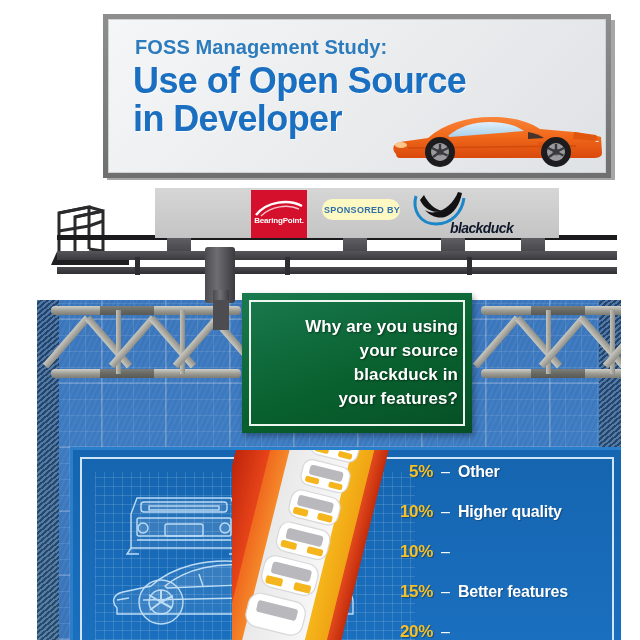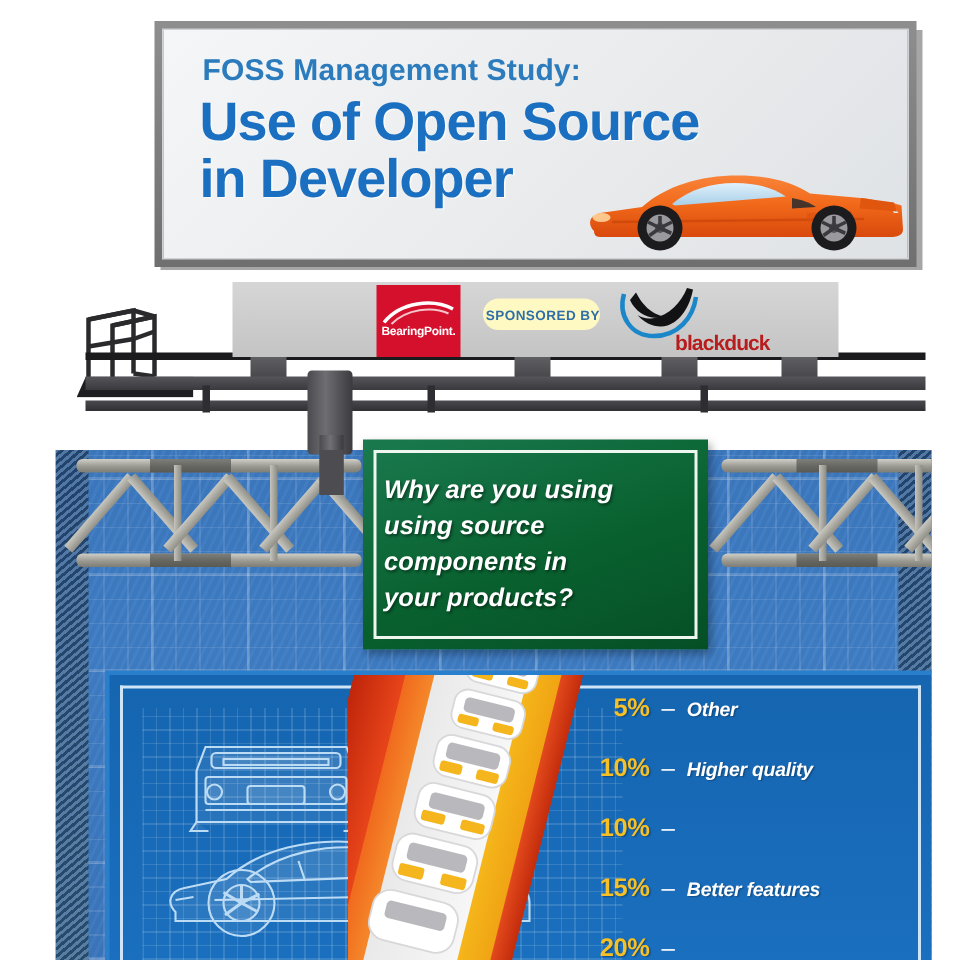--- a/index.html
+++ b/index.html
@@ -64,22 +64,22 @@
   .sp-bar{position:absolute;left:118px;top:188px;width:404px;height:50px;
     background:linear-gradient(180deg,#d6d6d6,#c4c4c4);}
   .sp-bp{position:absolute;left:214px;top:190px;width:56px;height:48px;background:#d5102c;}
   .sp-bp .arc{position:absolute;left:4px;top:9px;width:48px;height:18px;}
   .sp-bp .nm{position:absolute;left:0;right:0;top:26px;text-align:center;color:#fff;
     font-size:8px;font-weight:bold;letter-spacing:-.2px;}
   .sp-pill{position:absolute;left:285px;top:199px;width:78px;height:21px;background:#fef9c3;
     border-radius:11px;display:flex;align-items:center;justify-content:flex-end;}
   .sp-pill span{font-size:9px;font-weight:bold;color:#2f6fa8;letter-spacing:.3px;}
   .sp-bd{position:absolute;left:373px;top:190px;width:104px;height:48px;}
-  .sp-bd .bdtxt{position:absolute;left:40px;bottom:2px;font-size:14px;font-weight:bold;color:#b91c1c;
-    letter-spacing:-.6px;}
+  .sp-bd .bdtxt{position:absolute;left:40px;bottom:2px;font-size:14px;font-weight:bold;color:#0f172a;
+    letter-spacing:-.6px;font-style:italic;}
 
   
   .scaffold{position:absolute;left:0;top:195px;width:640px;height:110px;}
   .cat-beam{position:absolute;left:20px;top:56px;width:560px;height:9px;
     background:linear-gradient(180deg,#56565a,#3a3a3e);}
   .cat-beam2{position:absolute;left:20px;top:72px;width:560px;height:7px;
     background:linear-gradient(180deg,#4a4a4e,#303034);}
   .cat-deck{position:absolute;left:20px;top:40px;width:560px;height:5px;background:#1b1b1d;}
   .leg{position:absolute;top:36px;width:24px;height:22px;
     background:linear-gradient(180deg,#6a6a6e,#46464a);}
@@ -91,23 +91,23 @@
   .ladder{position:absolute;left:18px;top:10px;width:62px;height:52px;}
   .plat{position:absolute;left:14px;top:56px;width:78px;height:14px;background:#1f1f22;
     clip-path:polygon(8% 0,100% 0,100% 100%,0 100%);}
 
   
   .gsign-post{position:absolute;left:176px;top:300px;width:16px;height:30px;background:#4d4d51;}
   .gsign{position:absolute;left:205px;top:293px;width:230px;height:140px;
     background:linear-gradient(160deg,#1a7a4f 0%,#09612f 55%,#064f26 100%);
     box-shadow:2px 3px 6px rgba(0,0,0,.35);}
   .gsign .inner{position:absolute;left:7px;top:7px;right:7px;bottom:7px;border:2px solid #eef6f0;}
-  .gsign .q{position:absolute;left:14px;right:14px;top:22px;text-align:left;color:#fff;
+  .gsign .q{position:absolute;left:14px;right:14px;top:22px;text-align:right;color:#fff;
     font-size:17px;line-height:24px;font-weight:bold;letter-spacing:.1px;
-    text-shadow:1px 1px 2px rgba(0,0,0,.45);font-style:italic;}
+    text-shadow:1px 1px 2px rgba(0,0,0,.45);}
 
   
   .bp{position:absolute;left:36px;top:450px;width:548px;height:190px;overflow:hidden;
      background:linear-gradient(180deg,#1565b0,#1a6fbe);box-shadow:0 0 0 3px #2a7fcc;}
   .bp .ib{position:absolute;left:7px;top:7px;right:7px;bottom:0;border:2px solid #cfe4f7;border-bottom:none;}
   .bp-grid{position:absolute;left:22px;top:22px;width:320px;bottom:0;
     background:
       repeating-linear-gradient(90deg, rgba(255,255,255,.13) 0 1px, rgba(255,255,255,0) 1px 9px),
       repeating-linear-gradient(0deg, rgba(255,255,255,.13) 0 1px, rgba(255,255,255,0) 1px 9px);}
   .bp-draw{position:absolute;left:30px;top:24px;width:310px;height:166px;}
@@ -121,22 +121,22 @@
   .road .gold{left:128px;width:22px;background:linear-gradient(90deg,#f5b61b,#f0a313);}
   .road .red2{left:150px;width:14px;background:linear-gradient(90deg,#e2491c,#c32c0c);}
   .road .cars{position:absolute;left:0;top:0;width:200px;height:190px;}
 
   
   .legend{position:absolute;left:352px;top:462px;width:270px;}
   .lrow{display:flex;align-items:baseline;height:40px;}
   .lpct{width:44px;text-align:right;color:#f6c026;font-size:17px;font-weight:bold;
     letter-spacing:-.3px;text-shadow:1px 1px 1px rgba(0,0,0,.3);}
   .ldash{color:#ffffff;font-size:16px;padding:0 8px;}
-  .llab{color:#ffffff;font-size:13px;font-weight:bold;letter-spacing:-.2px;
-    text-shadow:1px 1px 1px rgba(0,0,0,.28);font-style:italic;}
+  .llab{color:#ffffff;font-size:16px;font-weight:bold;letter-spacing:-.2px;
+    text-shadow:1px 1px 1px rgba(0,0,0,.28);}
   .lrow.clipped{height:22px;overflow:hidden;}
 </style>
 </head>
 <body>
 
 <div id="stage">
 
   <div class="bg-band"></div>
   <div class="bg-noise"></div>
   <div class="edge-strip l"></div>
@@ -272,23 +272,23 @@
       <path d="M14,5 C18,13 24,19 32,21 C24,24 14,19 10,10 Z" fill="#121214"></path>
     </svg>
     <div class="bdtxt">blackduck</div>
   </div>
 
   <div class="gsign-post"></div>
   <div class="gsign">
     <div class="inner"></div>
     <div class="q">
       <span>Why are you using</span><br>
-      <span>using source</span><br>
-      <span>components in</span><br>
-      <span>your products?</span>
+      <span>your source</span><br>
+      <span>blackduck in</span><br>
+      <span>your features?</span>
     </div>
   </div>
 
   <div class="bp">
     <div class="ib"></div>
     <div class="bp-grid"></div>
     <svg class="bp-draw" viewBox="0 0 310 166">
       <g stroke="#bcdcf6" stroke-width="1.4" fill="rgba(255,255,255,.07)">
 
         <g>

